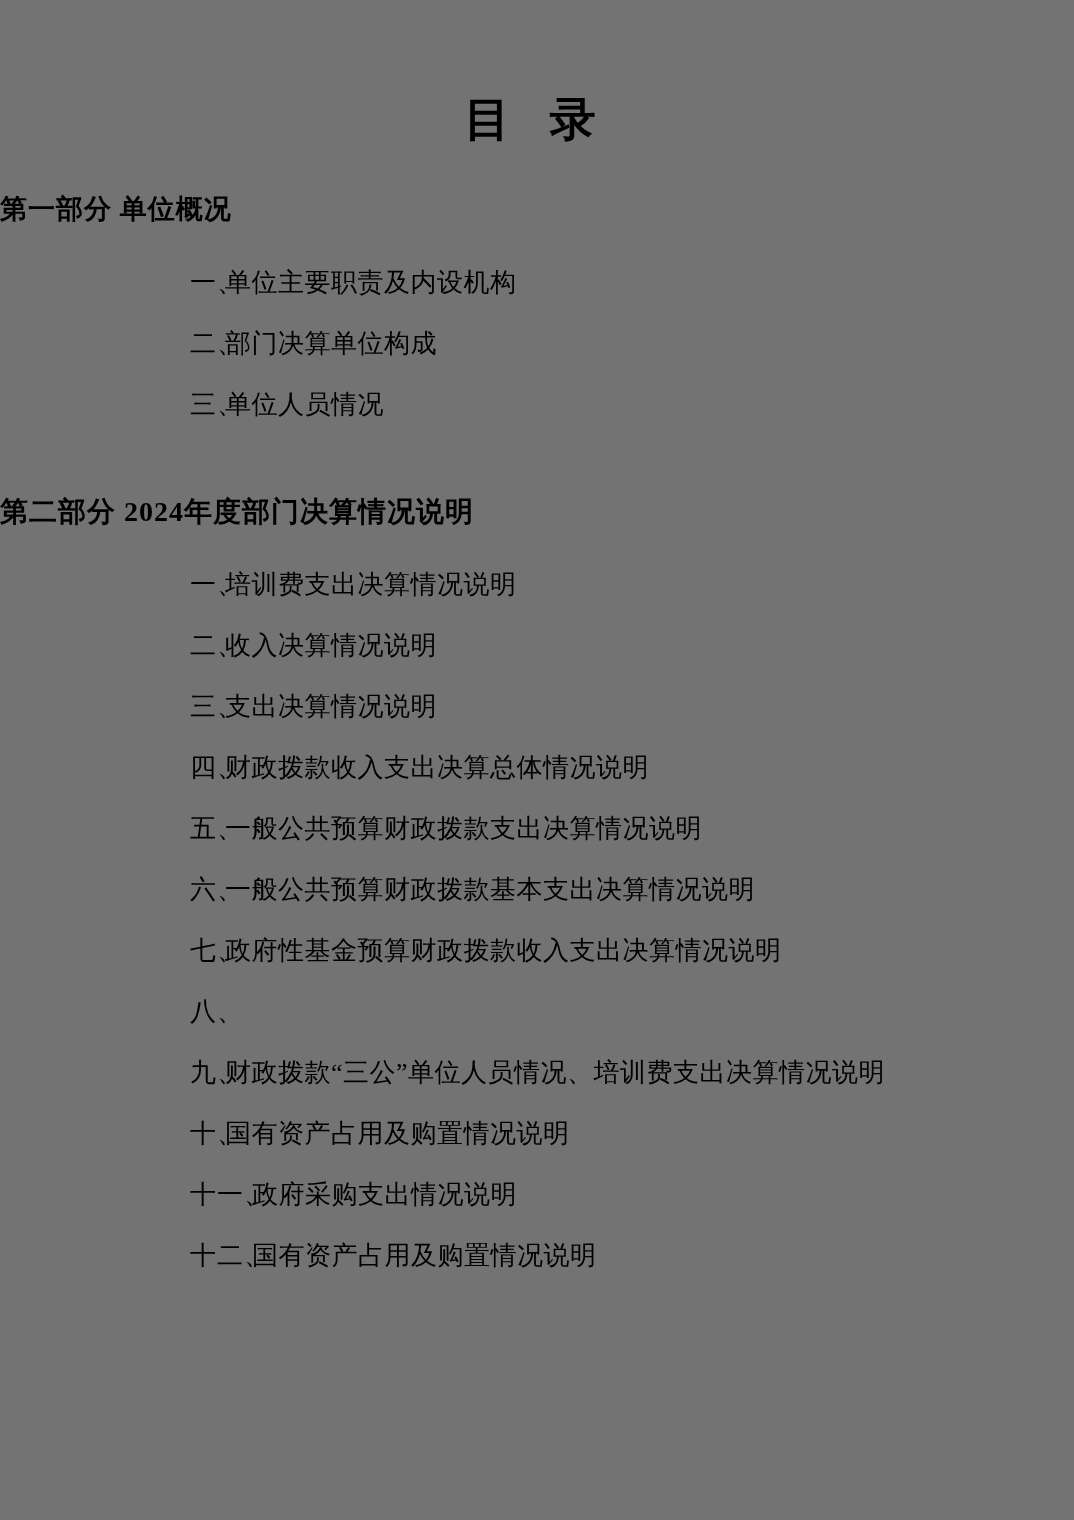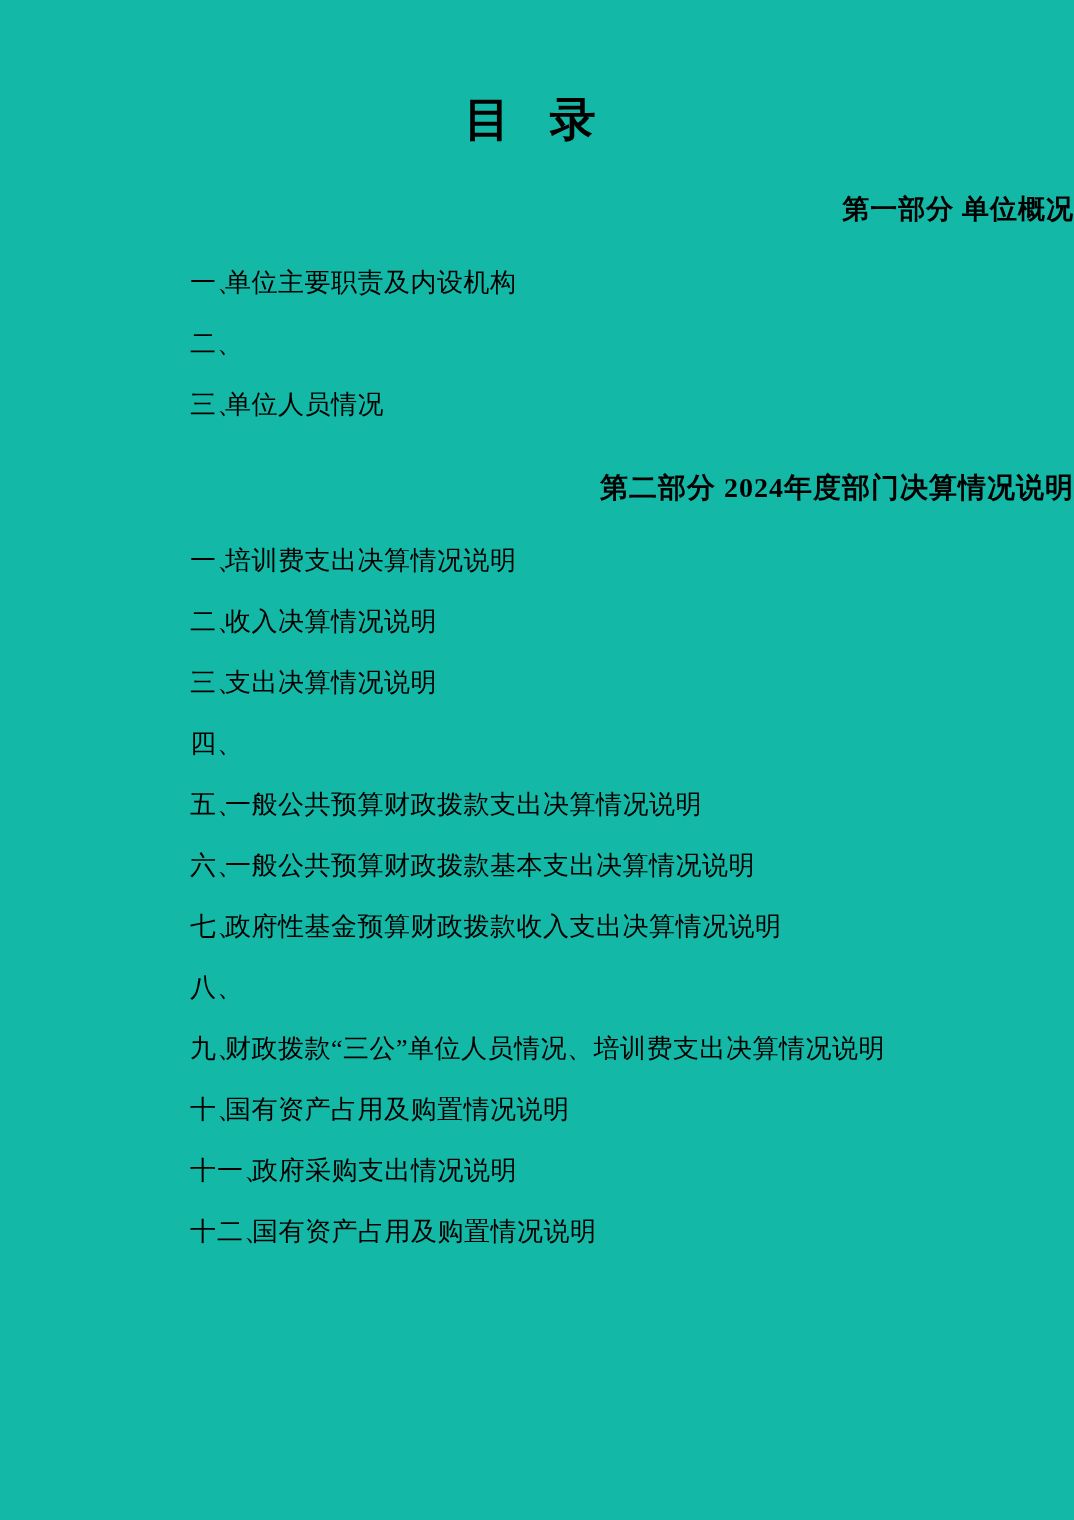--- a/index.html
+++ b/index.html
@@ -8,44 +8,44 @@
     background: #ffffff;
   }
   body {
     font-family: "Liberation Serif", "DejaVu Serif", serif;
     color: #000000;
   }
   .page {
     position: relative;
     width: 1074px;
     height: 1520px;
-    background: #14b8a6;
+    background: #737373;
     box-sizing: border-box;
     padding: 0;
     overflow: hidden;
   }
   .doc-title {
     text-align: center;
     font-size: 46px;
     font-weight: bold;
     letter-spacing: 14px;
     margin: 92px 0 0 0;
     line-height: 1.2;
     font-family: "Liberation Serif", "DejaVu Serif", serif;
   }
   .part-heading {
-    text-align: right;
+    text-align: left;
     font-size: 27px;
     font-weight: bold;
     margin: 44px 0 0 0;
     line-height: 1.4;
     letter-spacing: 1px;
   }
   .part-heading.second {
-    margin-top: 44px;
+    margin-top: 68px;
     font-size: 28px;
   }
   .toc-list {
     margin: 0;
     padding: 0;
     list-style: none;
   }
   .toc-item {
     display: flex;
     align-items: flex-start;
@@ -85,20 +85,21 @@
   <div class="part-heading">第一部分 单位概况</div>
   <ul class="toc-list">
     <li class="toc-item first-after-heading">
       <span class="num">一</span>
       <span class="sep">、</span>
       <span class="label">单位主要职责及内设机构</span>
     </li>
     <li class="toc-item">
       <span class="num">二</span>
       <span class="sep">、</span>
+      <span class="label">部门决算单位构成</span>
     </li>
     <li class="toc-item">
       <span class="num">三</span>
       <span class="sep">、</span>
       <span class="label">单位人员情况</span>
     </li>
   </ul>
 
   <div class="part-heading second">第二部分 2024年度部门决算情况说明</div>
   <ul class="toc-list">
@@ -113,20 +114,21 @@
       <span class="label">收入决算情况说明</span>
     </li>
     <li class="toc-item">
       <span class="num">三</span>
       <span class="sep">、</span>
       <span class="label">支出决算情况说明</span>
     </li>
     <li class="toc-item">
       <span class="num">四</span>
       <span class="sep">、</span>
+      <span class="label">财政拨款收入支出决算总体情况说明</span>
     </li>
     <li class="toc-item">
       <span class="num">五</span>
       <span class="sep">、</span>
       <span class="label">一般公共预算财政拨款支出决算情况说明</span>
     </li>
     <li class="toc-item">
       <span class="num">六</span>
       <span class="sep">、</span>
       <span class="label">一般公共预算财政拨款基本支出决算情况说明</span>

